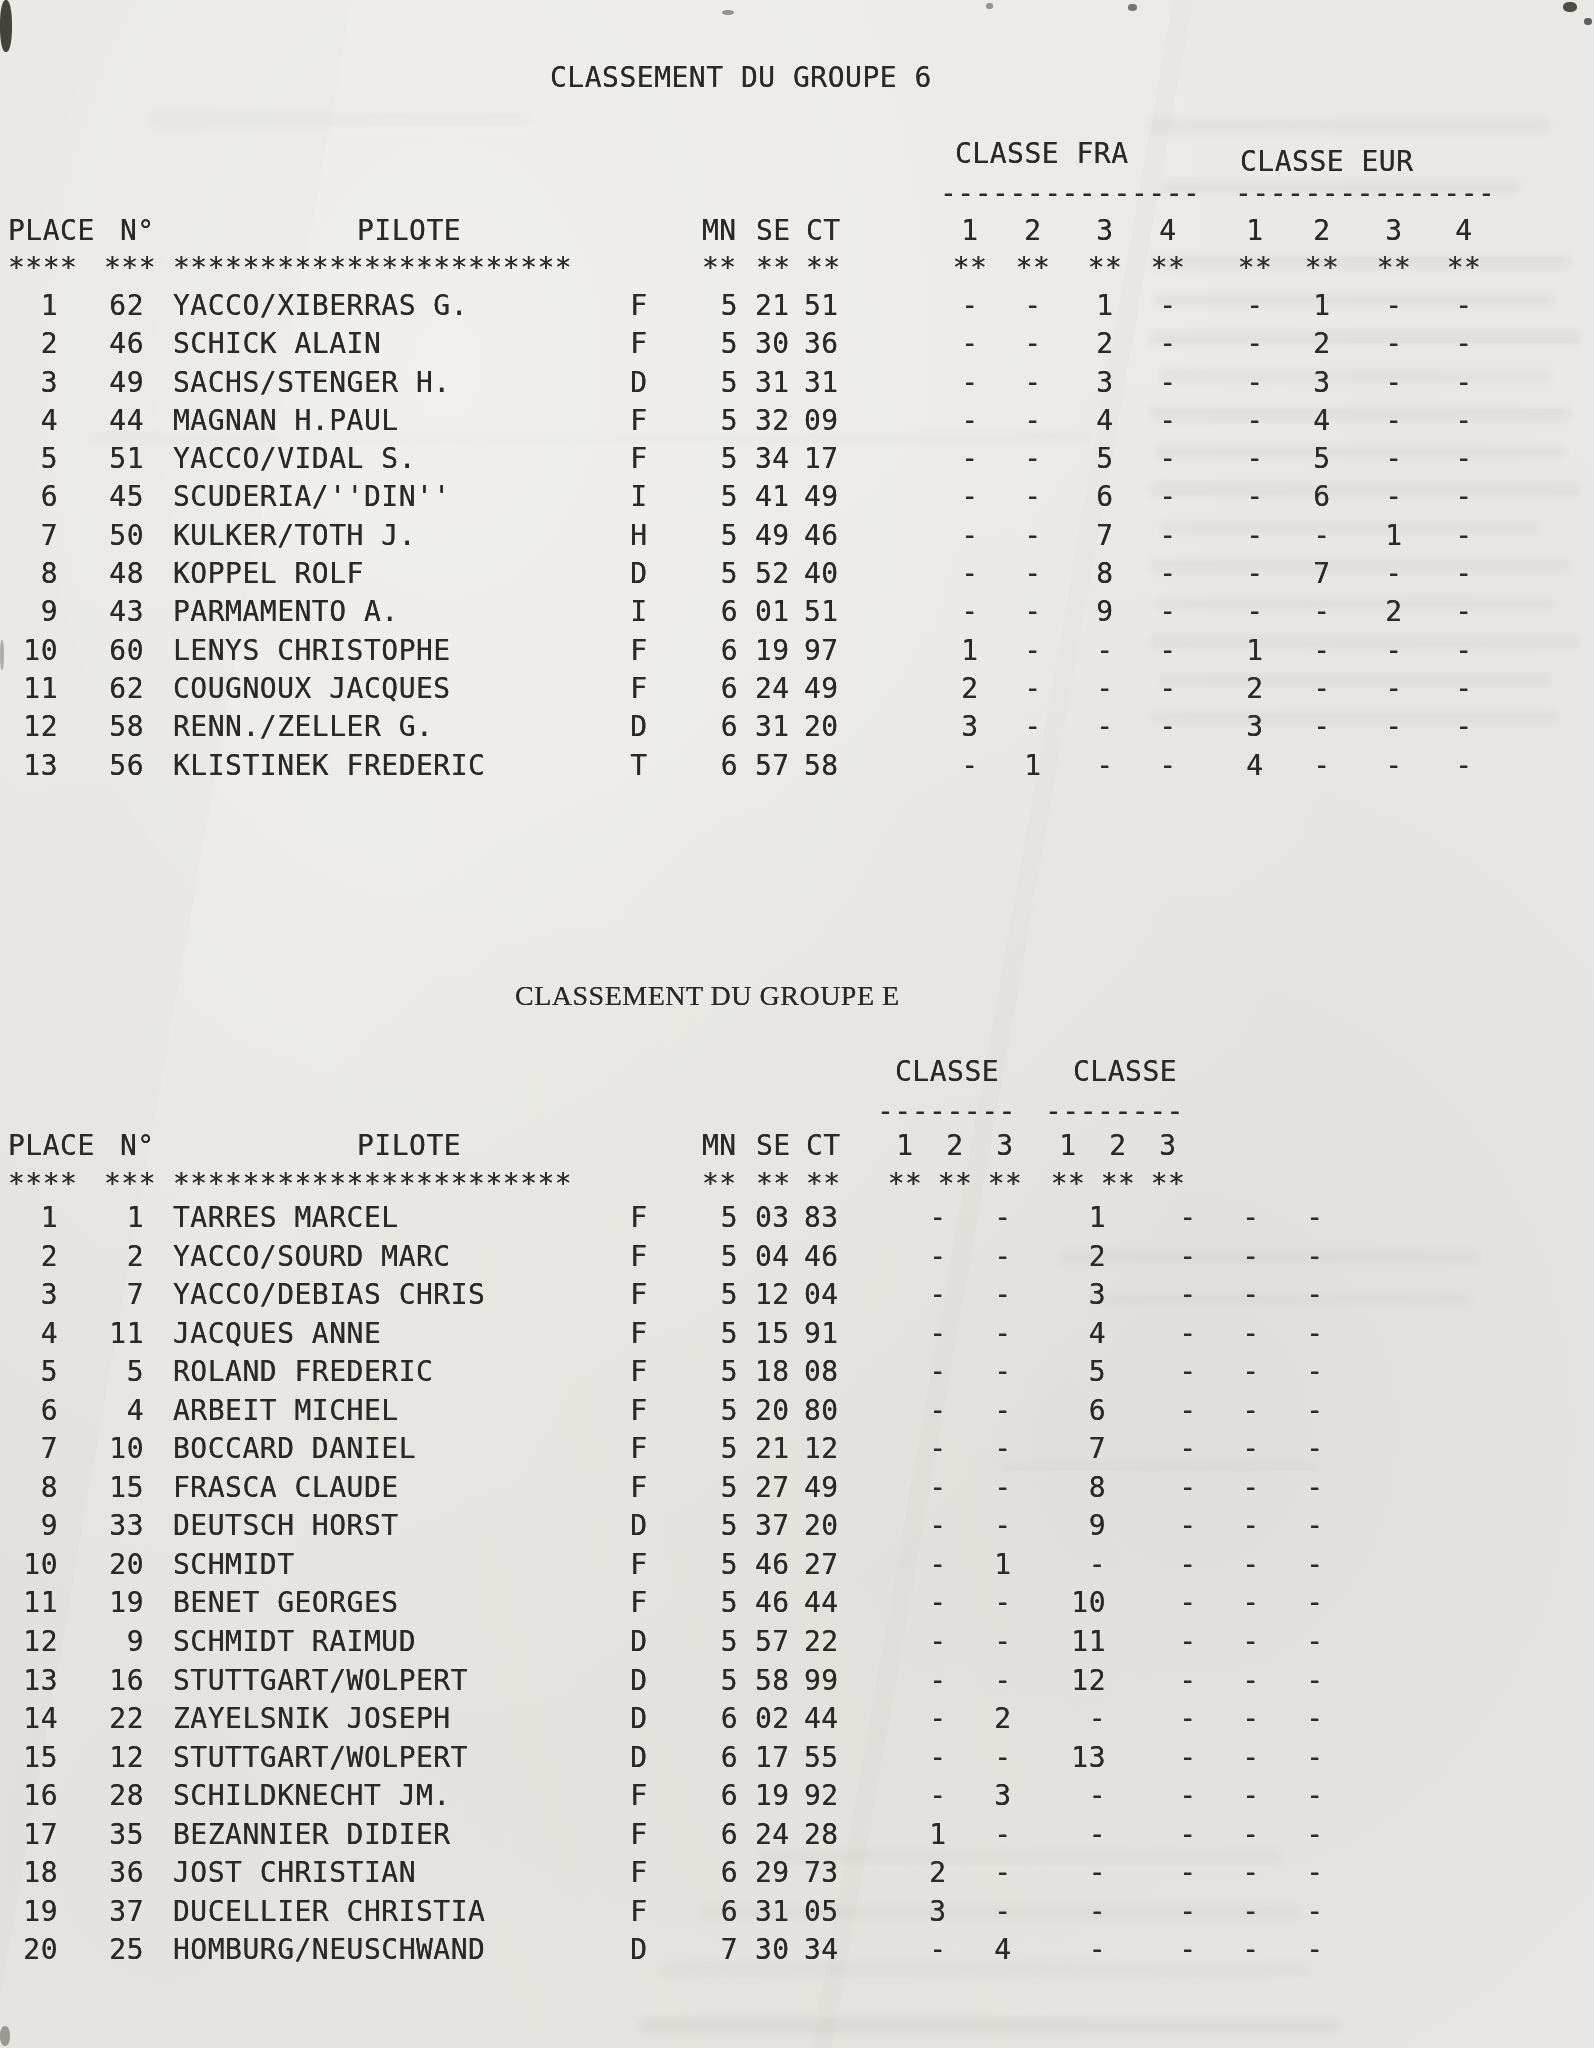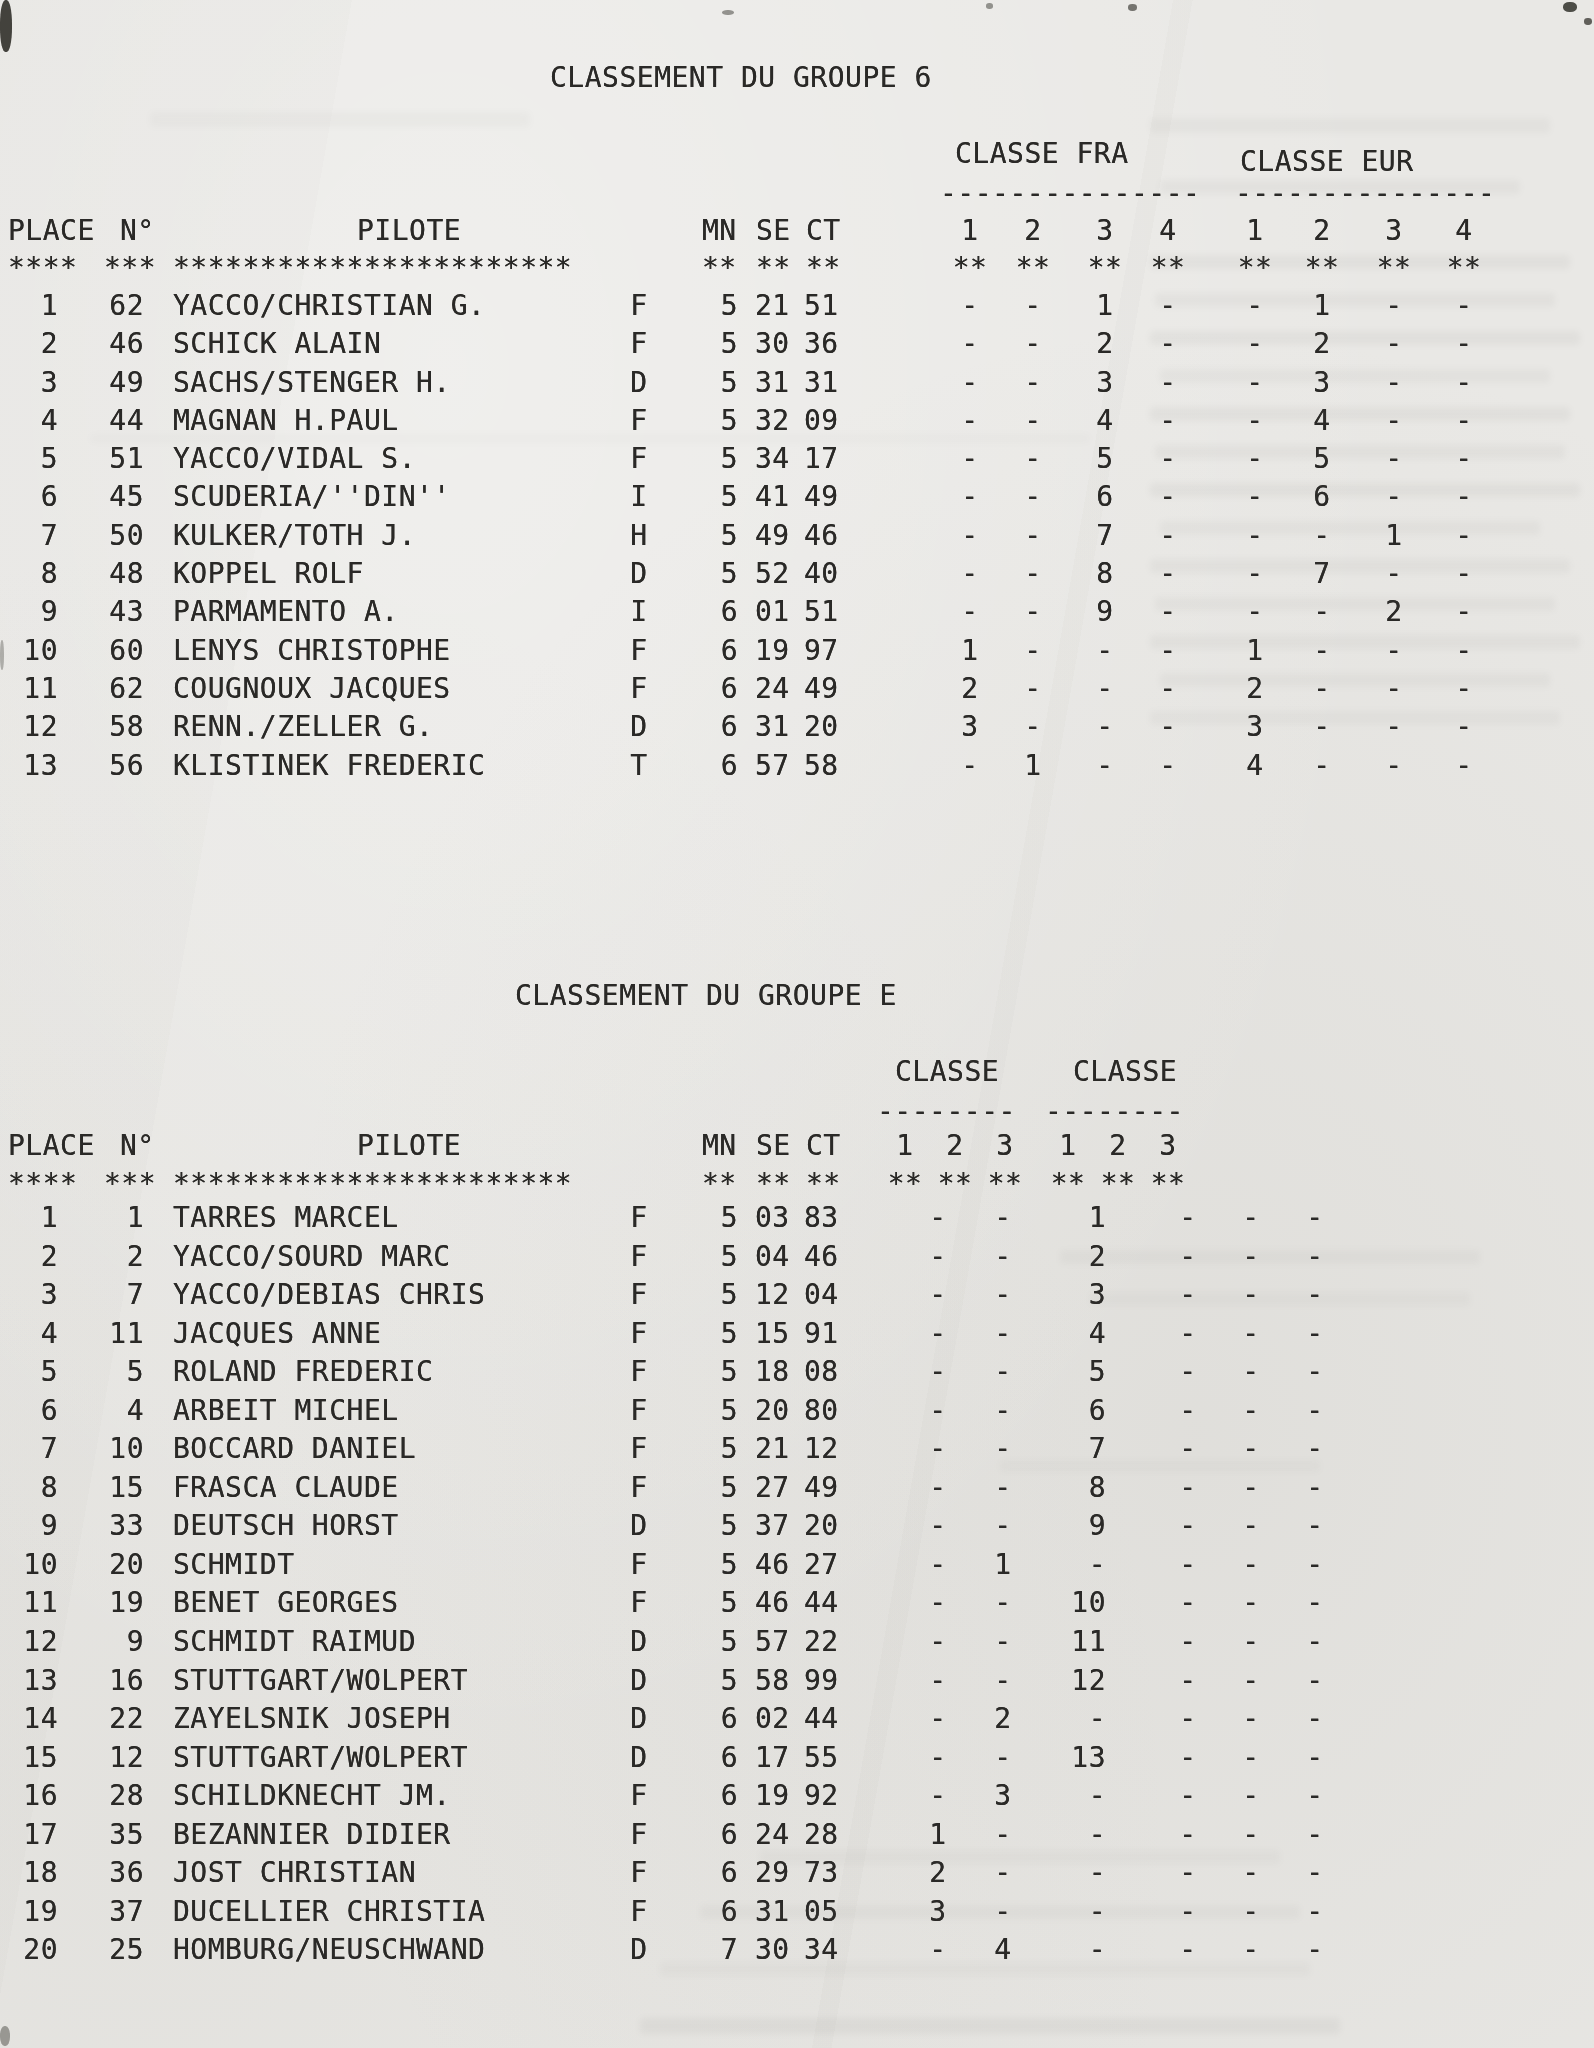--- a/index.html
+++ b/index.html
@@ -89,21 +89,21 @@
     <span class="t cc" style="left:1300px;top:252px;">**</span>
     <span class="t cc" style="left:1372px;top:252px;">**</span>
     <span class="t cc" style="left:1442px;top:252px;">**</span>
   </div>
 
   <div id="g6-rows" class="rows">
 
   <div class="g6-row">
       <span class="cell c-place">1</span>
       <span class="cell c-num">62</span>
-      <span class="cell c-pil">YACCO/CHRISTIAN G.</span>
+      <span class="cell c-pil">YACCO/XIBERRAS G.</span>
       <span class="cell c-nat">F</span>
       <span class="cell c-mn">5</span>
       <span class="cell c-se">21</span>
       <span class="cell c-ct">51</span>
       <span class="cell cc g6c0">-</span>
       <span class="cell cc g6c1">-</span>
       <span class="cell cc g6c2">1</span>
       <span class="cell cc g6c3">-</span>
       <span class="cell cc g6c4">-</span>
       <span class="cell cc g6c5">1</span>
@@ -311,21 +311,21 @@
       <span class="cell cc g6c3">-</span>
       <span class="cell cc g6c4">4</span>
       <span class="cell cc g6c5">-</span>
       <span class="cell cc g6c6">-</span>
       <span class="cell cc g6c7">-</span>
     </div>
     </div>
 </section>
 
 <section>
-  <div class="t" style="left:515px;top:980px;">CLASSEMENT DU GROUPE E</div>
+  <div class="t" style="left:515px;top:980px;font-family:Liberation Serif, serif;">CLASSEMENT DU GROUPE E</div>
 
   <div class="t" style="left:895px;top:1056px;">CLASSE</div>
   <div class="t" style="left:1073px;top:1056px;">CLASSE</div>
   <div class="t" style="left:877px;top:1096px;">--------</div>
   <div class="t" style="left:1045px;top:1096px;">--------</div>
 
   <div>
     <span class="t" style="left:8px;top:1130px;">PLACE</span>
     <span class="t" style="left:120px;top:1130px;">N°</span>
     <span class="t" style="left:357px;top:1130px;">PILOTE</span>

